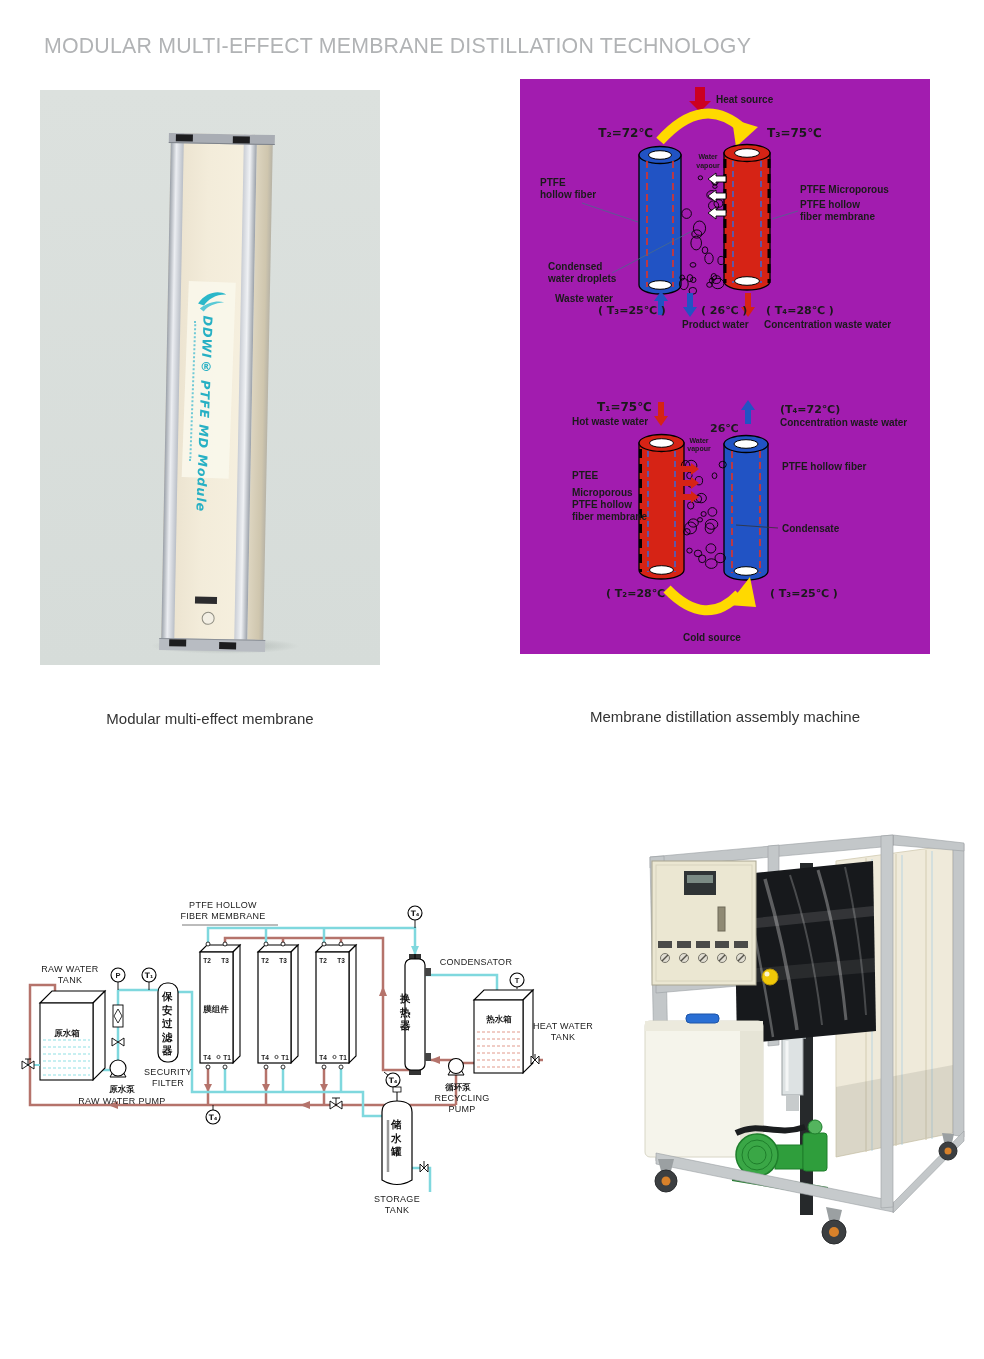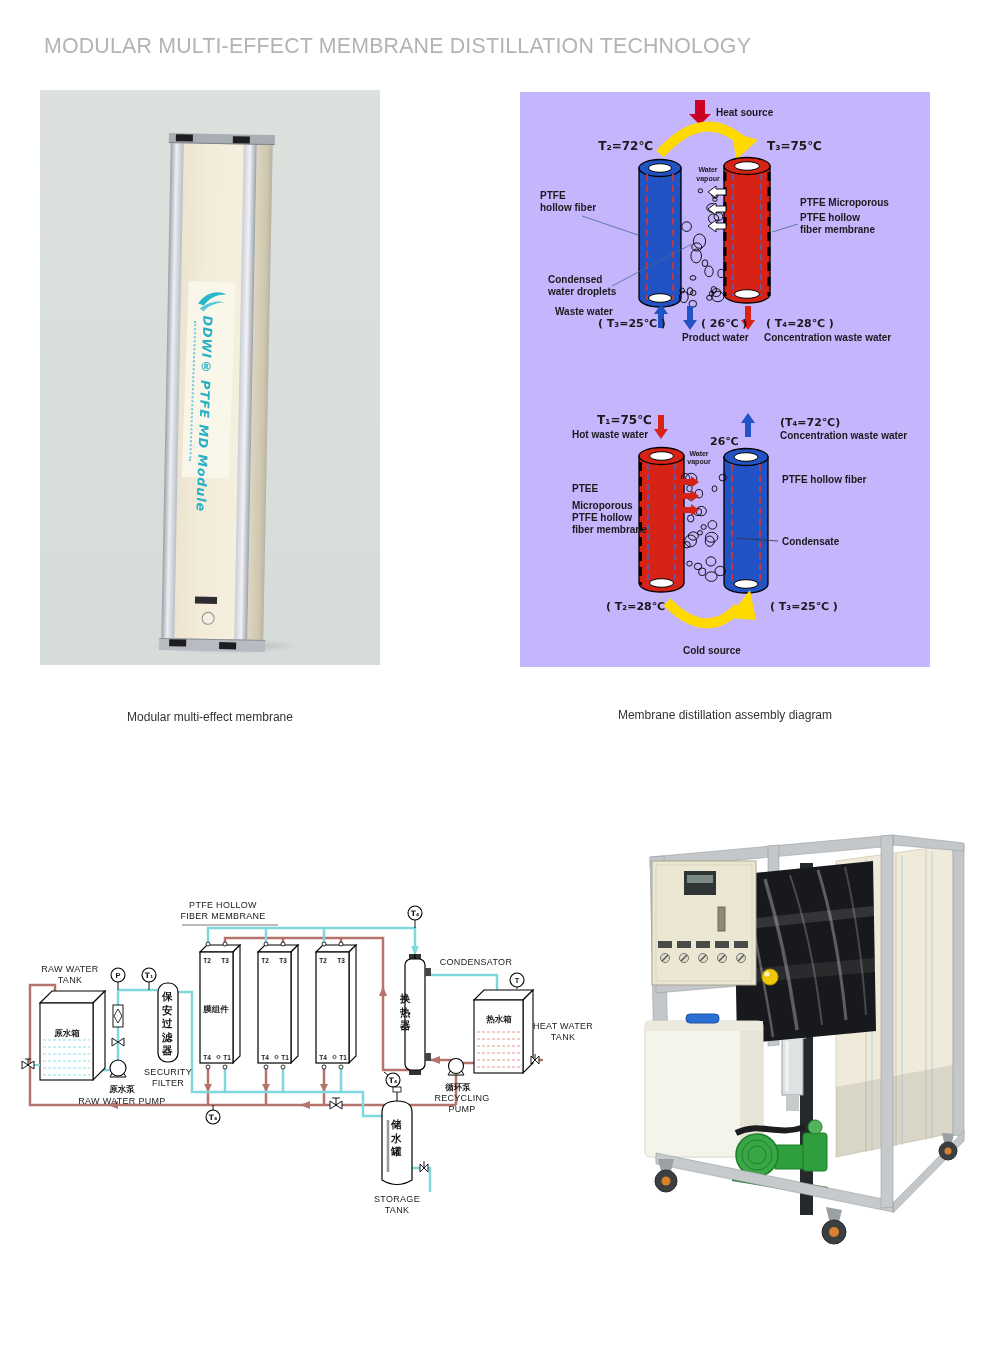--- a/index.html
+++ b/index.html
@@ -2,21 +2,21 @@
 <html><head>
 <meta charset="utf-8">
 <style>
   html,body{margin:0;padding:0;background:#ffffff;}
   body{font-family:"Liberation Sans",sans-serif;}
   #page{position:relative;width:984px;height:1359px;background:#fff;overflow:hidden;}
 
   #main-title{position:absolute;left:44px;top:33px;font-size:22px;letter-spacing:.2px;
     color:#b1b3b5;font-weight:400;transform:scaleX(.97);transform-origin:left center;white-space:nowrap;}
 
-  .caption{position:absolute;font-size:12px;color:#333;}
+  .caption{position:absolute;font-size:15px;color:#333;}
 
   
   #module-panel{position:absolute;left:40px;top:90px;width:340px;height:575px;
     background:linear-gradient(#dce1de,#d6dcd9);}
   #module-wrap{position:absolute;left:126px;top:44px;width:102px;height:516px;transform:rotate(1.1deg);}
   .m-front{position:absolute;left:0;top:0;width:86px;height:516px;
     background:linear-gradient(90deg,#e9e0cc 0%,#f3ecda 45%,#f6f0df 100%);}
   .m-strip{position:absolute;top:0;height:516px;width:13px;
     background:linear-gradient(90deg,#9aa0a8,#e8eaee 40%,#c2c7cе 70%,#aab0b8);}
   .m-strip.left{left:0;background:linear-gradient(90deg,#9aa0a8,#eceef2 45%,#b9bec6);}
@@ -34,21 +34,21 @@
   #sticker{position:absolute;left:19px;top:148px;width:47px;height:196px;
     background:rgba(250,247,235,.9);transform:rotate(1deg);}
   #sticker-text{position:absolute;left:13px;top:34px;height:156px;writing-mode:vertical-rl;
     font-style:italic;font-weight:bold;font-size:12.5px;letter-spacing:1px;color:#27b0c4;
     font-family:"DejaVu Sans",sans-serif;white-space:nowrap;}
   #sticker-line{position:absolute;left:7px;top:40px;height:140px;border-left:2px dotted #6fc9d6;}
   #module-shadow{position:absolute;left:110px;top:548px;width:150px;height:16px;border-radius:50%;
     background:radial-gradient(ellipse at center,rgba(90,100,95,.35),rgba(90,100,95,0) 70%);}
 
   
-  #assembly-panel{position:absolute;left:520px;top:92px;width:410px;height:575px;background:#c4b5fd;}
+  #assembly-panel{position:absolute;left:520px;top:79px;width:410px;height:575px;background:#a21caf;}
 
   
   #flow-panel{position:absolute;left:10px;top:880px;width:600px;height:390px;background:#fff;}
   .cnv{position:absolute;width:13px;word-break:break-all;line-height:13.5px;font-size:10.5px;
     color:#111;font-weight:bold;font-family:"DejaVu Sans",sans-serif;}
 
   
   #machine-panel{position:absolute;left:640px;top:815px;width:335px;height:455px;background:#fff;}
 
   text{font-family:"Liberation Sans",sans-serif;fill:#1a1a1a;}
@@ -284,21 +284,21 @@
       <text x="250" y="518" class="lab11 dj">( T₃=25℃ )</text>
 
       <path d="M147,510 Q186,550 219,515" stroke="#ffd900" stroke-width="10" fill="none"></path>
       <polygon points="208,526 230,498 236,528" fill="#ffd900"></polygon>
       <text x="163" y="562" class="lab10">Cold source</text>
     </g>
   </svg>
   </div>
 
   <div class="caption" style="left:40px;top:710px;width:340px;text-align:center;">Modular multi-effect membrane</div>
-  <div class="caption" style="left:540px;top:708px;width:370px;text-align:center;">Membrane distillation assembly diagram</div>
+  <div class="caption" style="left:540px;top:708px;width:370px;text-align:center;">Membrane distillation assembly machine</div>
 
   <div id="flow-panel">
   <svg width="600" height="390" viewBox="0 0 600 390">
 
     <g stroke="#b5736b" stroke-width="2.5" fill="none">
       <path d="M446,225 L20,225 L20,105 L45,105 L45,118"></path>
       <path d="M215,64 V58 H373 V190 H399"></path>
       <path d="M273,64 V58 M331,64 V58"></path>
       <path d="M198,185 V225 M256,185 V225 M314,185 V225"></path>
       <path d="M446,180 H421"></path>

